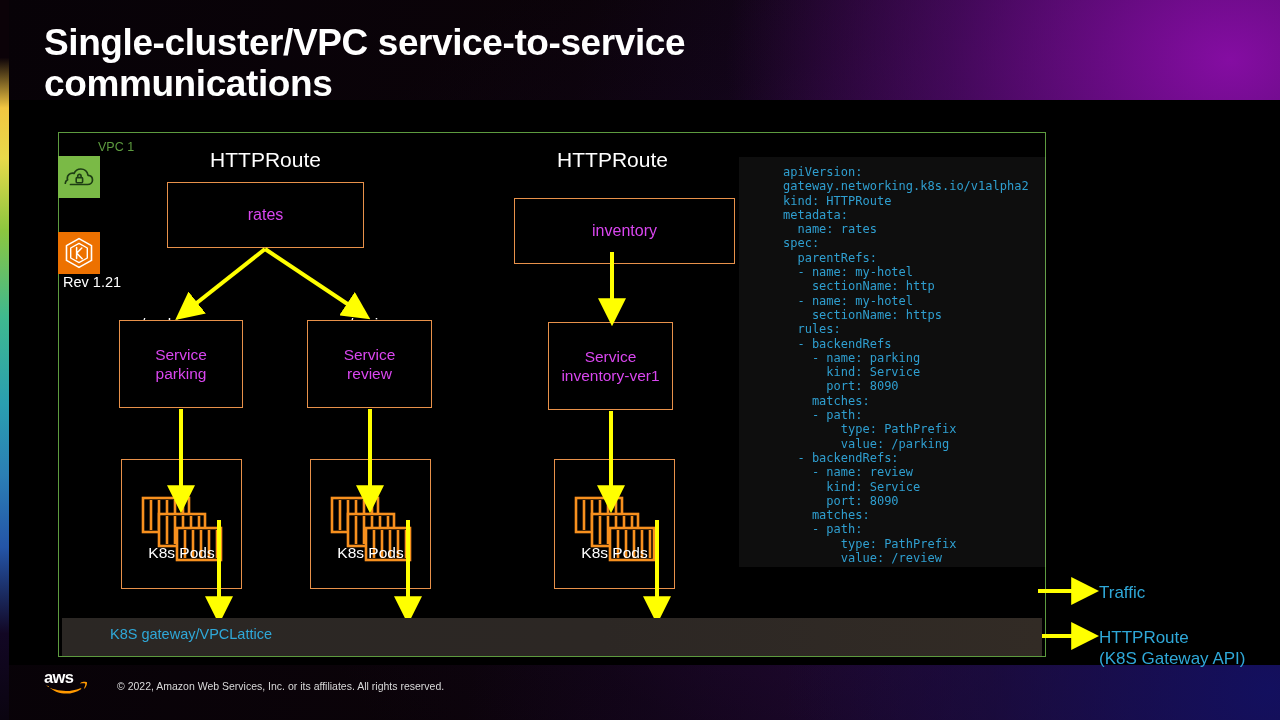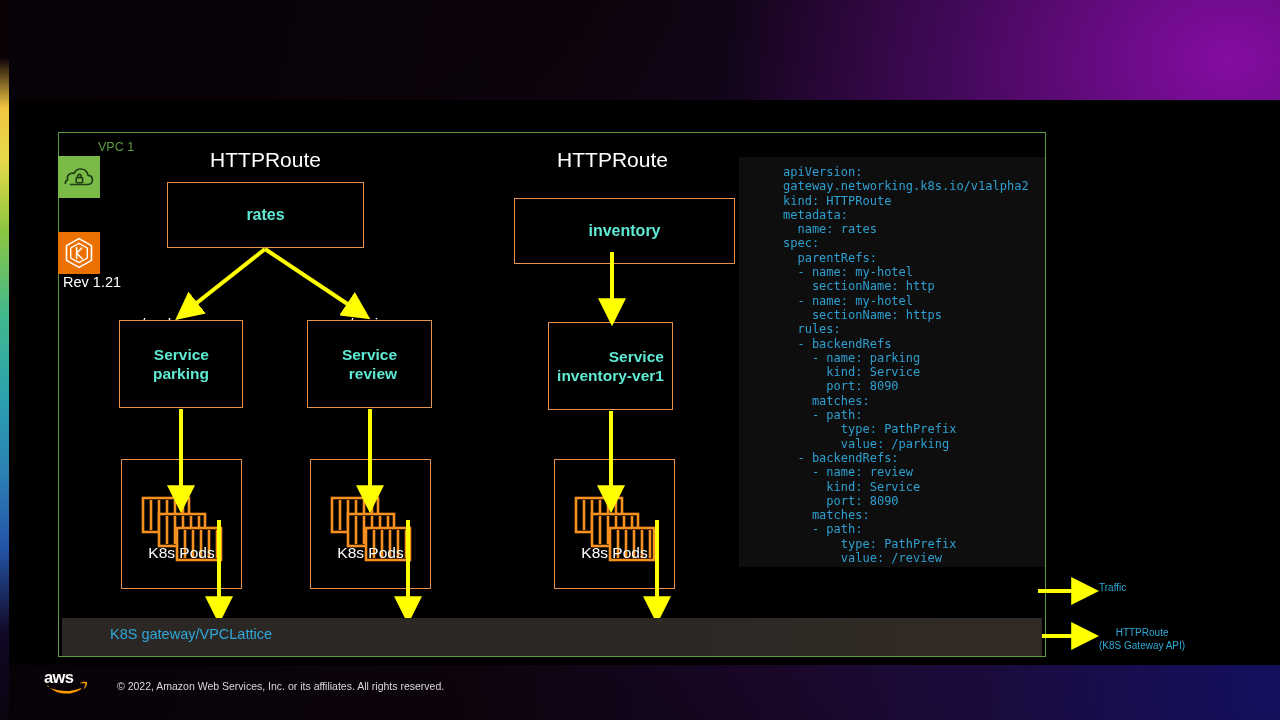--- a/index.html
+++ b/index.html
@@ -92,28 +92,27 @@
     font-size: 21px;
     text-align: center;
     white-space: nowrap;
   }
 
   
   .node {
     position: absolute;
     border: 1.3px solid #e8914a;
     background: #000000;
-    color: #5eead4;
+    color: #d946ef;
     display: flex;
     align-items: center;
     justify-content: center;
-    text-align: right;
+    text-align: center;
     font-size: 15.5px;
     line-height: 1.25;
-    font-weight: bold;
   }
   .node.route { font-size: 16px; }
 
   
   .pods-box {
     position: absolute;
     border: 1.3px solid #e8914a;
     background: #000000;
     display: flex;
     flex-direction: column;
@@ -165,42 +164,42 @@
   #code-text {
     color: #2f9fd0;
     font-family: "DejaVu Sans Mono", "Liberation Mono", monospace;
     font-size: 12px;
     line-height: 14.3px;
     white-space: pre;
   }
   .legend-text {
     position: absolute;
     color: #2fa8d8;
-    font-size: 10px;
+    font-size: 17px;
     line-height: 1.25;
     white-space: pre-line;
-    text-align: center;
   }
 
   
   #footer-logo { position: absolute; left: 44px; top: 670px; }
   #footer-copy {
     position: absolute; left: 117px; top: 680px;
     color: #d9d9d9; font-size: 10.5px;
   }
 
   svg { display: block; overflow: visible; }
 </style>
 </head>
 <body>
 
 <div id="slide">
 
   <div id="edge-stripe"></div>
 
+  <div id="title">Single-cluster/VPC service-to-service communications</div>
 
   <div id="canvas"></div>
 
   <div id="vpc-box"></div>
   <div id="vpc-label">VPC 1</div>
 
   <div class="aws-icon" id="vpc-icon">
     <svg width="30" height="24" viewBox="0 0 30 24">
       <path d="M6.5 19.5h17c3 0 5-2 5-4.6 0-2.5-1.9-4.4-4.4-4.6C23.4 6.6 20.4 4 16.8 4c-3 0-5.6 1.8-6.7 4.4-.5-.2-1-.3-1.6-.3C5.6 8.1 3.3 10.4 3.3 13c0 .6.1 1.2.3 1.7-1.4.7-2.3 2-2.3 3.5" fill="none" stroke="#1d3d14" stroke-width="1.7" stroke-linecap="round" stroke-linejoin="round"></path>
       <rect x="12.2" y="12.6" width="6.4" height="5.1" rx="0.9" fill="none" stroke="#1d3d14" stroke-width="1.6"></rect>

